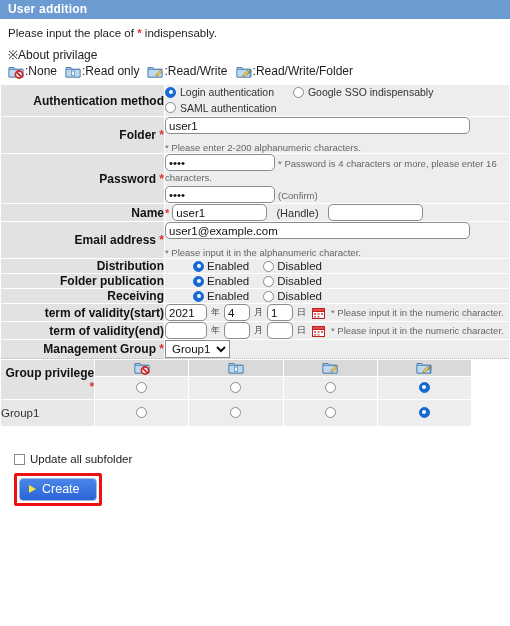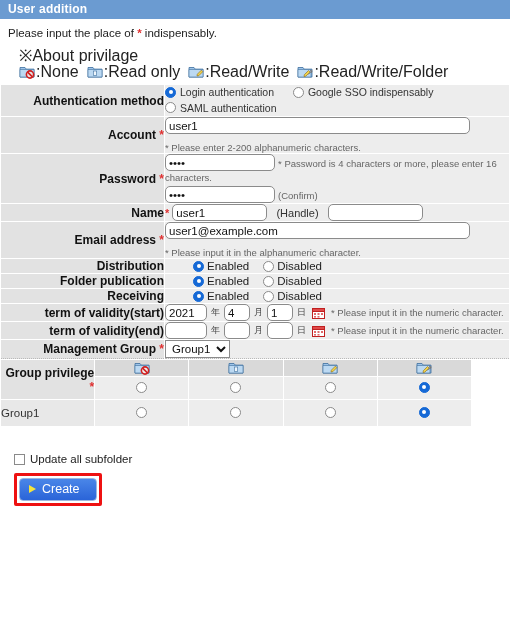--- a/index.html
+++ b/index.html
@@ -29,22 +29,22 @@
     letter-spacing: .2px;
   }
   
   .intro {
     padding: 8px 0 0 8px;
     font-size: 11.5px;
     color: #222;
   }
   .req { color: #e03030; font-weight: bold; }
   .privilege-block {
-    padding: 9px 0 5px 19px;
-    font-size: 16px;
+    padding: 9px 0 5px 8px;
+    font-size: 12px;
     color: #222;
     line-height: 15px;
   }
   .priv-legend { display: flex; align-items: center; gap: 0; margin-top: 1px; }
   .priv-item { display: inline-flex; align-items: center; margin-right: 8px; }
   .priv-item span.lbl { margin-left: 1px; }
 
   
   .ficon { display: inline-block; width: 16px; height: 14px; vertical-align: -3px; }
 
@@ -288,21 +288,21 @@
         <span class="auth-opt">
           <span class="rb"></span>
           <span>SAML authentication</span>
         </span>
       </div>
     </td>
   </tr>
 
   <tr>
     <td class="lbl">
-      <span>Account</span>
+      <span>Folder</span>
       <span class="req">*</span>
     </td>
     <td class="val">
       <input class="txt wide" type="text" value="user1" style="">
       <span class="hint">* Please enter 2-200 alphanumeric characters.</span>
     </td>
   </tr>
 
   <tr>
     <td class="lbl">

